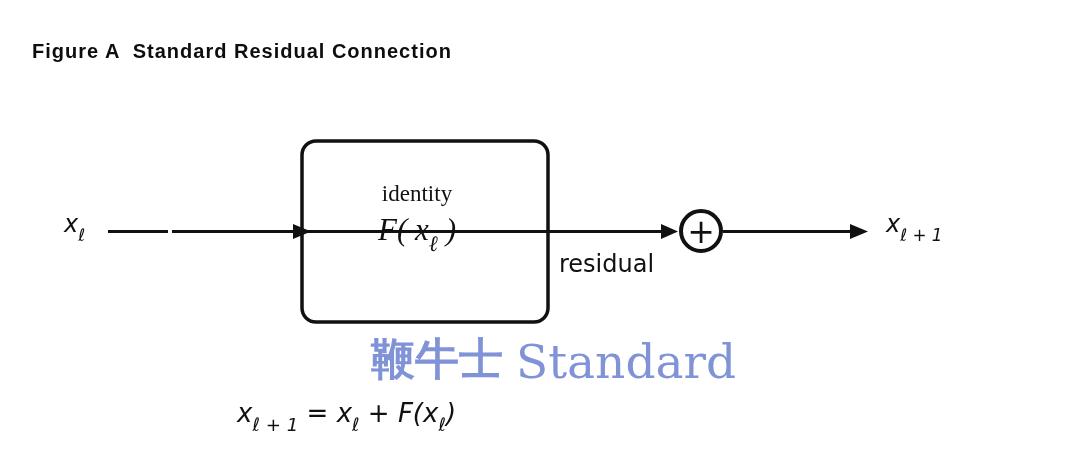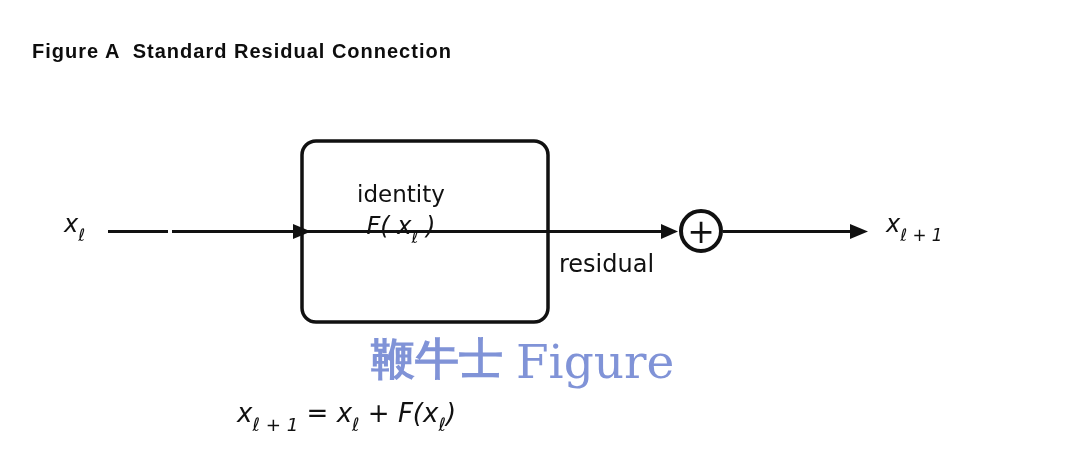--- a/index.html
+++ b/index.html
@@ -28,23 +28,23 @@
   .math sub, .subsc {
     font-style: italic;
     font-size: 0.70em;
     line-height: 0;
     position: relative;
     top: 0.18em;
   }
   .io-label { font-size: 24px; }
   #input-label  { left: 64px;  top: 210px; }
   #output-label { left: 886px; top: 210px; }
-  .block-text { left: 302px; width: 198px; text-align: center; }
+  .block-text { left: 318px; width: 198px; text-align: center; font-family: Liberation Serif, serif; }
   #identity-label { top: 181px; font-size: 23px; font-style: normal; }
-  #func-label     { top: 212px; font-size: 24px; }
+  #func-label     { top: 212px; font-size: 31px; }
   #residual-label { left: 559px; top: 250px; font-size: 24px; }
   #plus-symbol {
     left: 681px; top: 209px; width: 40px; height: 44px;
     display: flex; align-items: center; justify-content: center;
     font-size: 33px; font-weight: 400; color: #111111;
   }
   #equation {
     left: 204px; top: 368px;
     font-size: 26px;
     white-space: pre;
@@ -109,16 +109,16 @@
   <div class="abs math io-label" id="output-label">
     <span>x</span><sub>ℓ + 1</sub>
   </div>
 
   <div class="abs math" id="equation">
     <span>x</span><sub>ℓ + 1</sub><span class="up"> = </span><span>x</span><sub>ℓ</sub><span class="up"> + </span><span>F(</span><span>x</span><sub>ℓ</sub><span>)</span>
   </div>
 
   <div class="abs" id="watermark" style="color: rgb(128, 147, 215);">
     <span class="wm-cjk">鞭牛士</span>
-    <span class="wm-latin">Figure</span>
+    <span class="wm-latin">Standard</span>
   </div>
 
 </div>
 
 </body></html>

